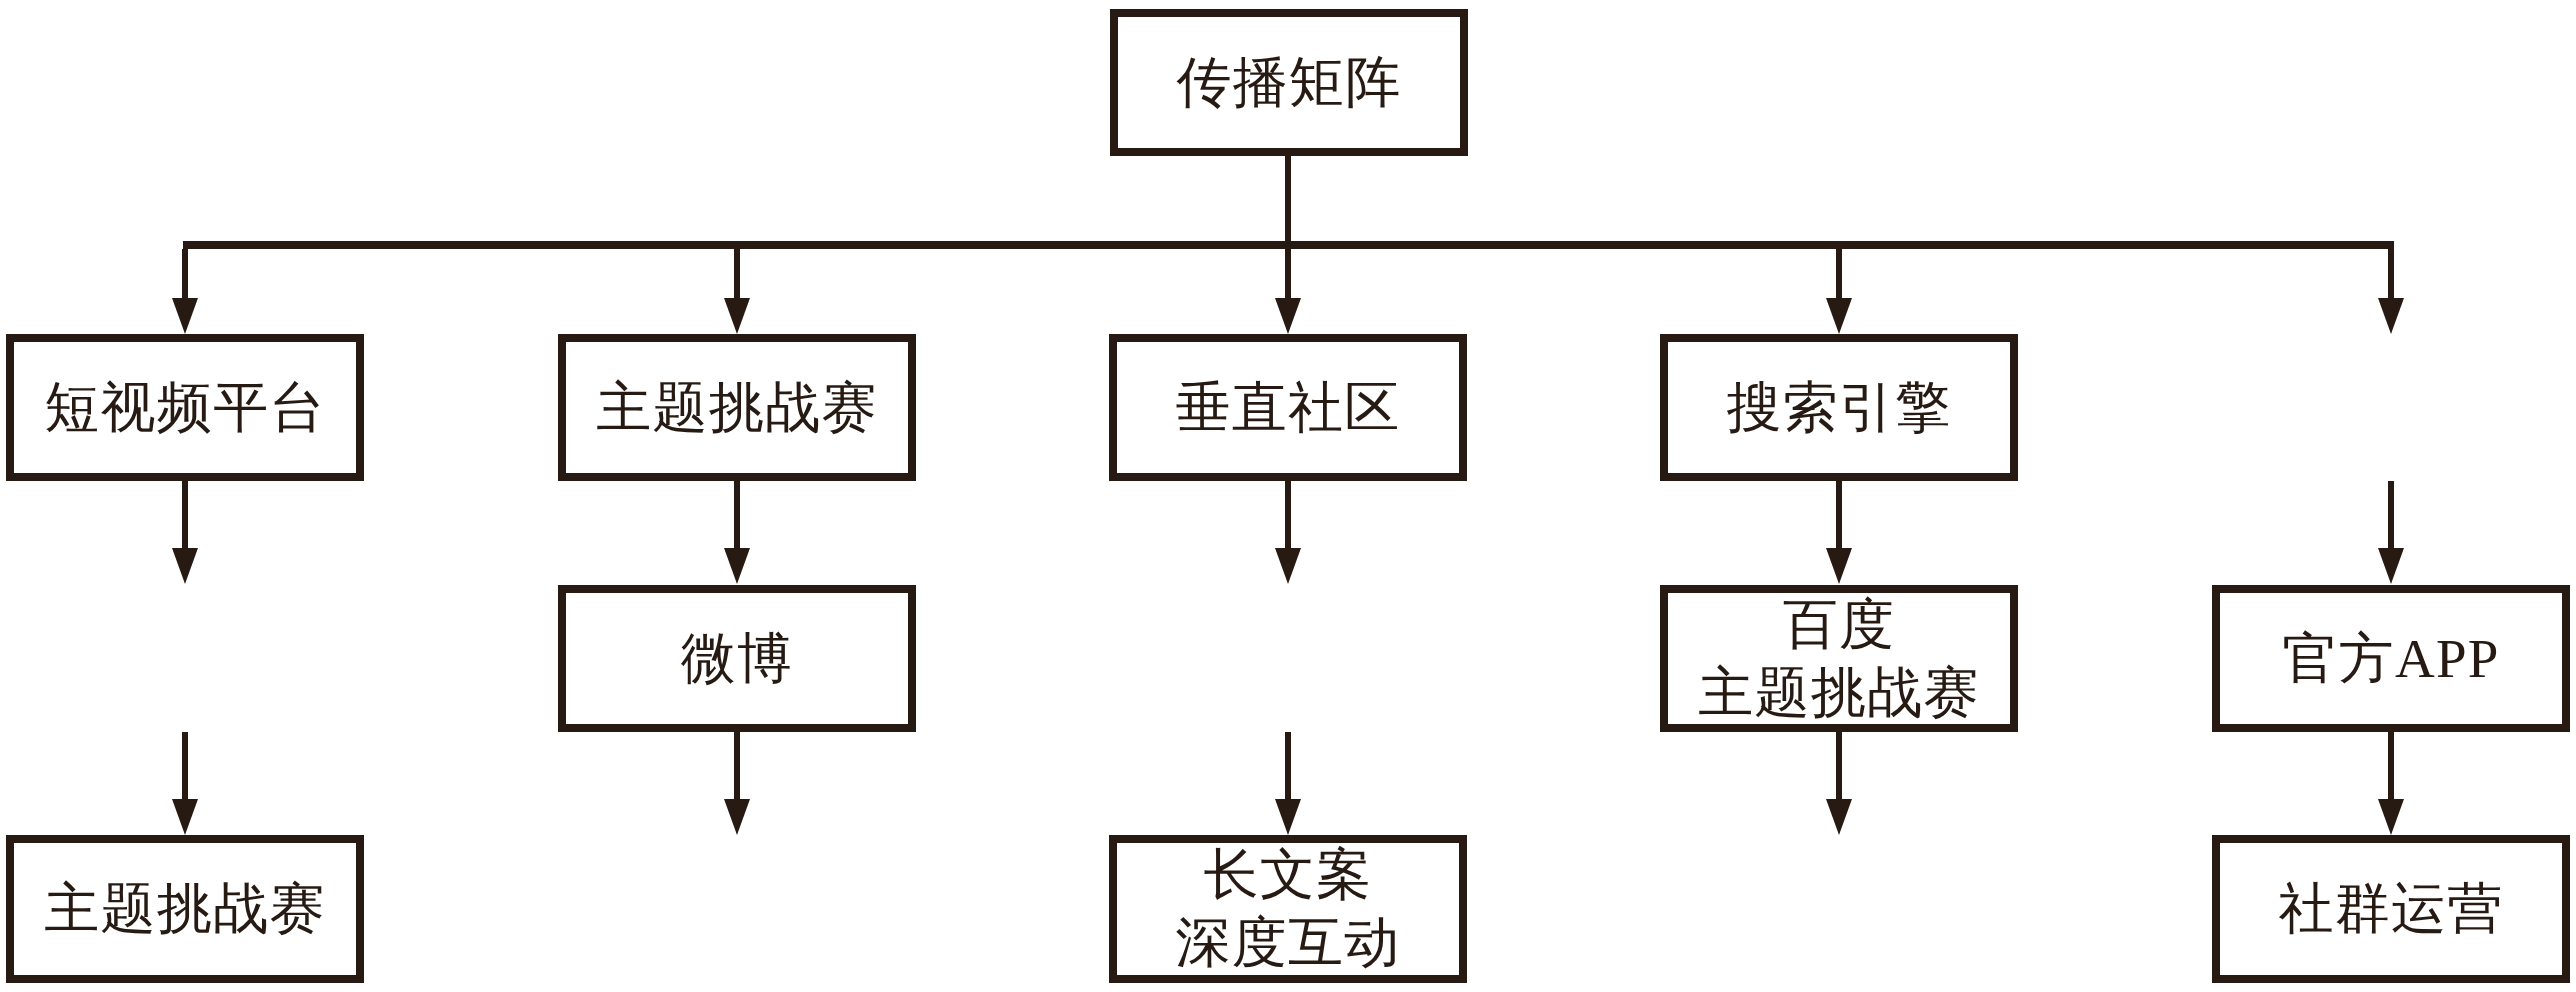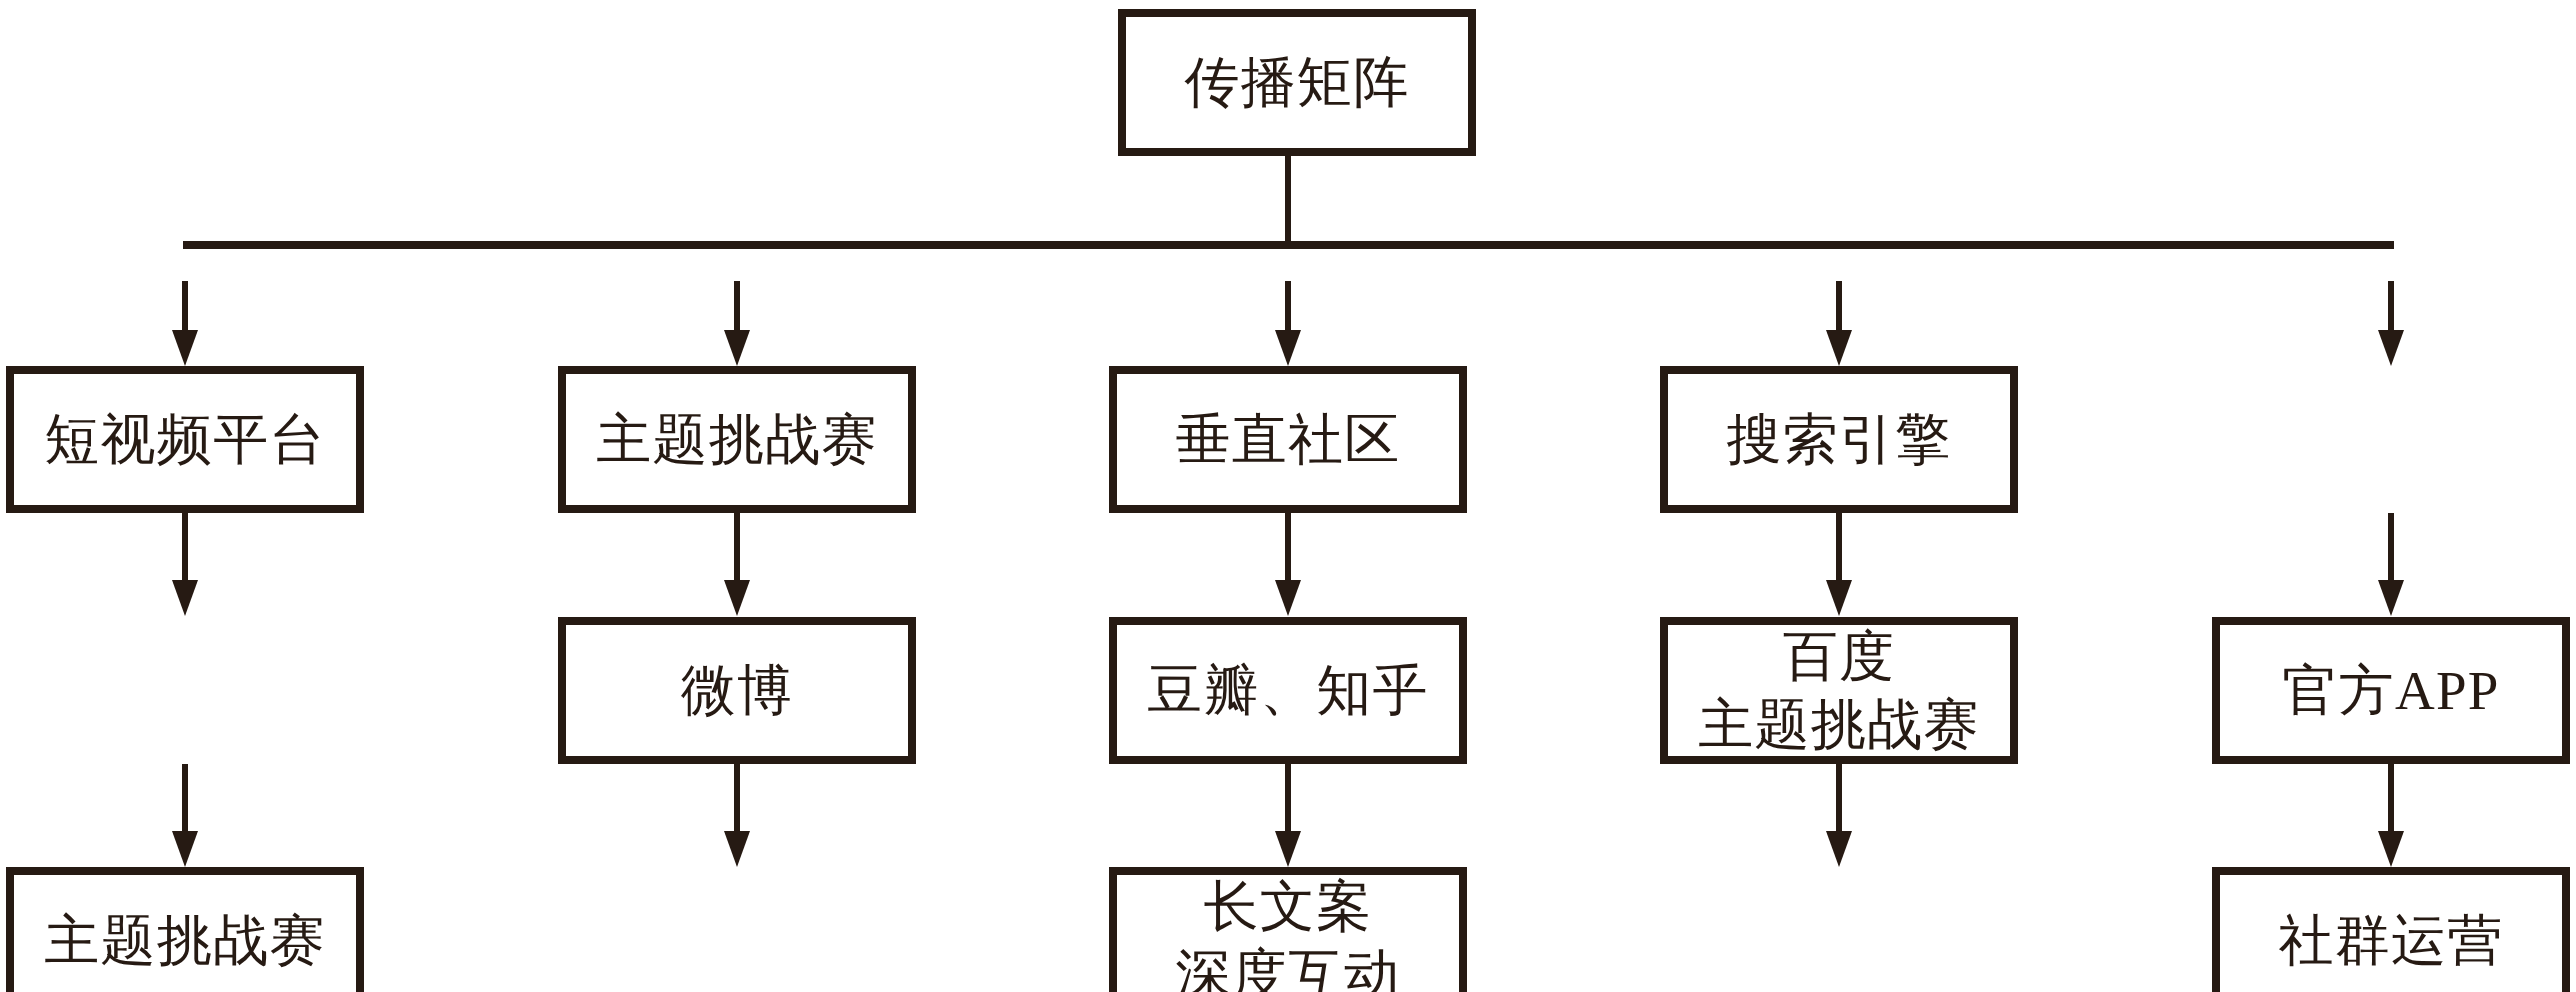--- a/index.html
+++ b/index.html
@@ -29,21 +29,21 @@
     flex-direction:column;
     align-items:center;
     justify-content:center;
     text-align:center;
     font-size:55px;
     line-height:68px;
     letter-spacing:1.3px;
     left:calc(var(--cx) - 179px);
   }
   #root-box{
-    left:1110px;top:9px;width:358px;height:147px;margin-left:8px;
+    left:1110px;top:9px;width:358px;height:147px;
   }
 
   
   .vline{
     position:absolute;
     width:5.8px;
     background:var(--ink);
     left:calc(var(--cx) - 2.9px);
   }
   .arrow{
@@ -76,21 +76,21 @@
   .row2{top:334px;}
   .row3{top:585px;}
   .row4{top:835px;height:148px;}
 
   
   .c1{--cx:185px;}
   .c2{--cx:737px;}
   .c3{--cx:1288px;}
   .c4{--cx:1839px;}
   .c5{--cx:2391px;}
-  .col{position:absolute;inset:0;margin-top:32px;}
+  .col{position:absolute;inset:0;}
   .ln{display:block;}
 </style>
 </head>
 <body>
 
 <div id="canvas">
 
   <div class="nbox" id="root-box">
     <span class="ln">传播矩阵</span>
   </div>
@@ -129,23 +129,20 @@
   </div>
 
   <div class="col c3">
     <div class="vline va"></div>
     <div class="arrow aa"></div>
     <div class="nbox row2">
       <span class="ln">垂直社区</span>
     </div>
     <div class="vline vb"></div>
     <div class="arrow ab"></div>
-    <div class="nbox row3">
-      <span class="ln">豆瓣、知乎</span>
-    </div>
     <div class="vline vc"></div>
     <div class="arrow ac"></div>
     <div class="nbox row4">
       <span class="ln">长文案</span>
       <span class="ln">深度互动</span>
     </div>
   </div>
 
   <div class="col c4">
     <div class="vline va"></div>

